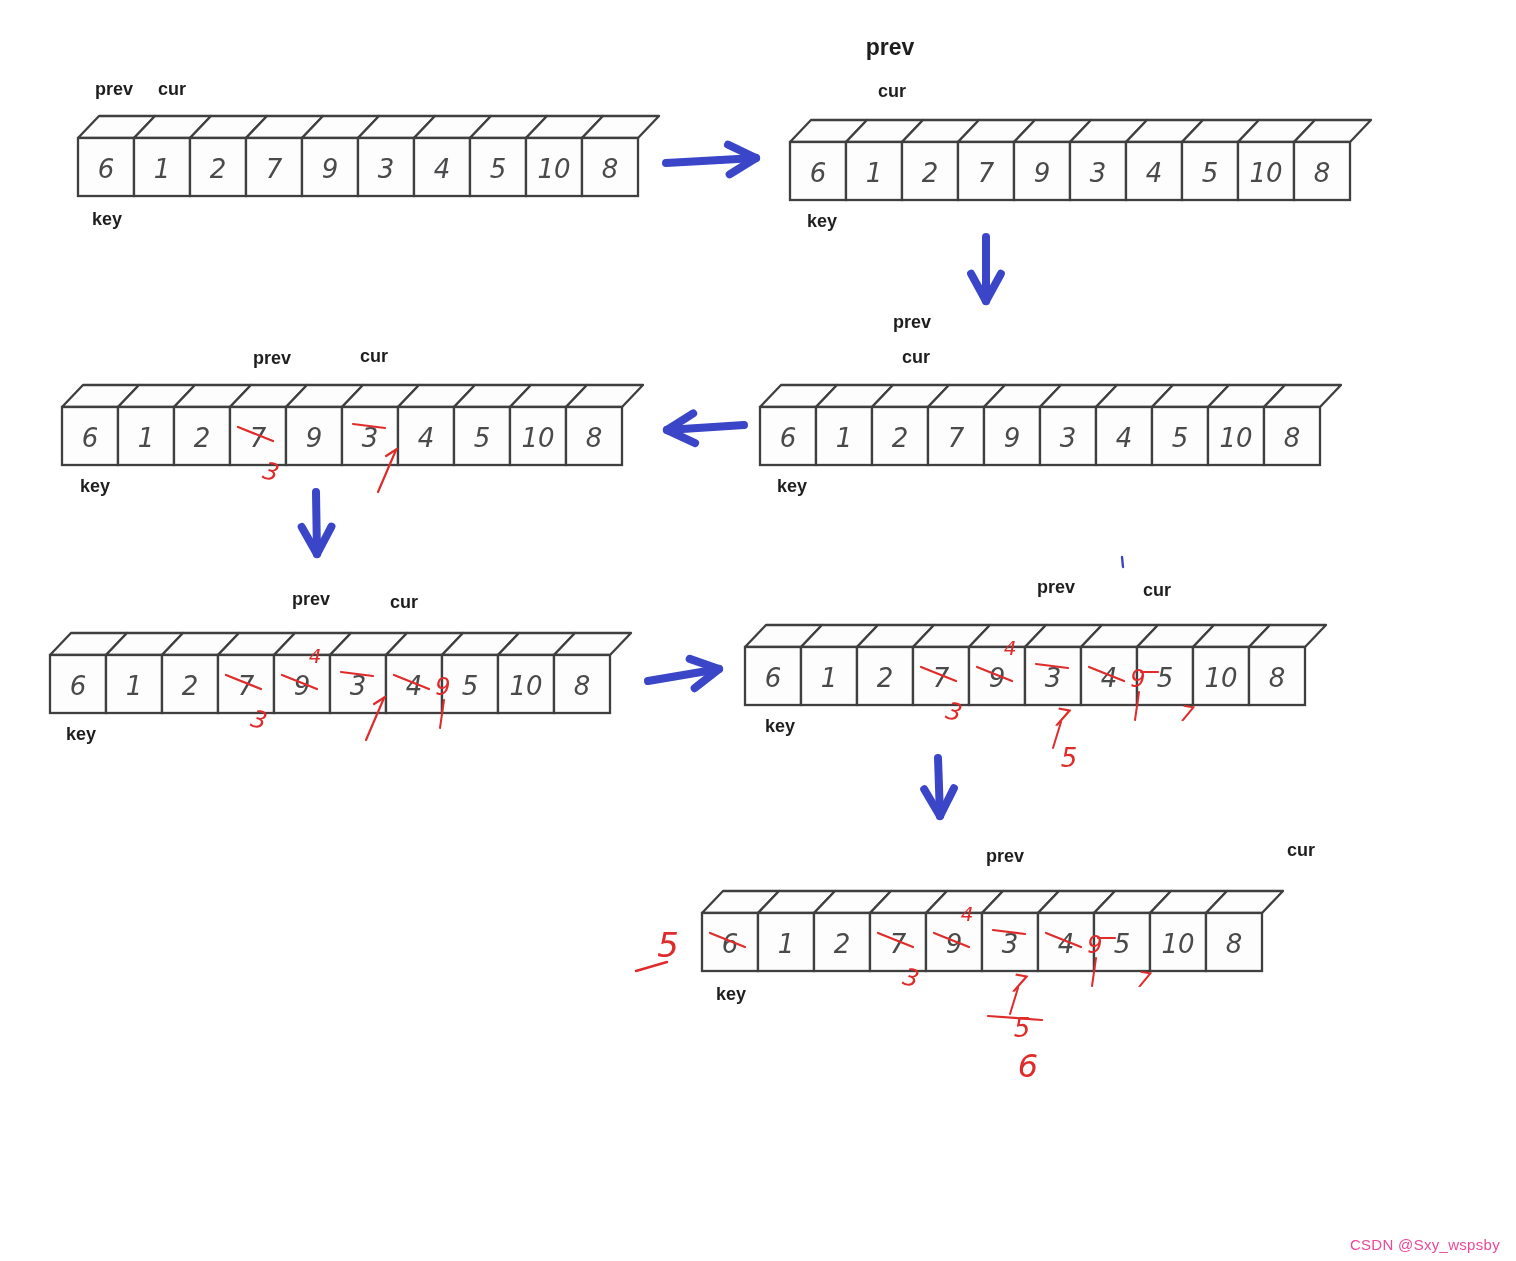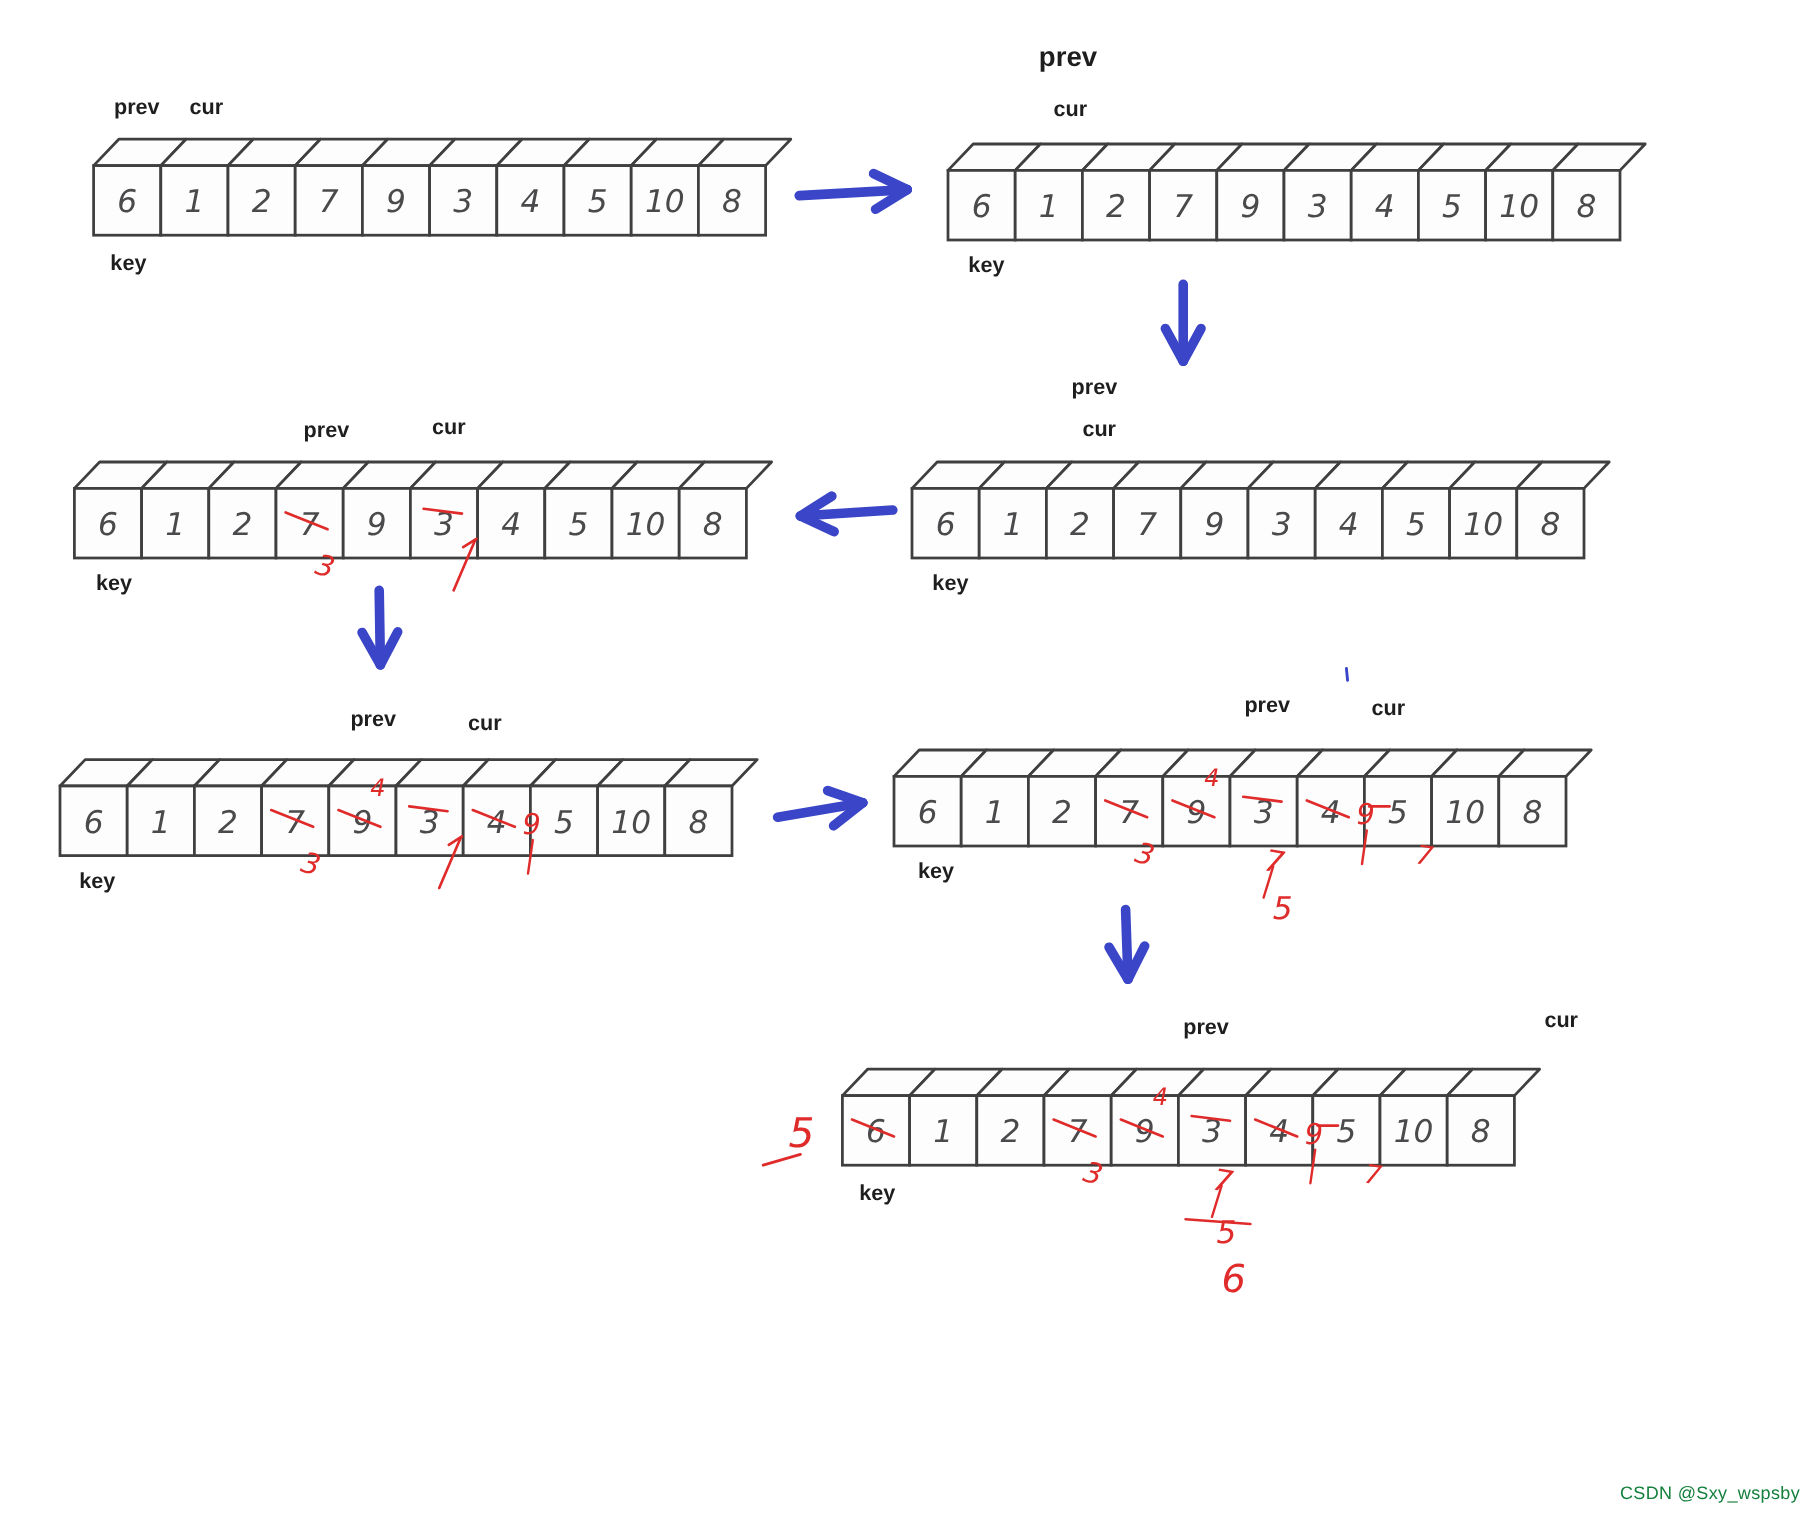--- a/index.html
+++ b/index.html
@@ -10,21 +10,21 @@
     background: #ffffff;
     overflow: hidden;
     font-family: "Liberation Sans", sans-serif;
   }
   #diagram { position: absolute; left: 0; top: 0; }
   .watermark {
     position: absolute;
     right: 16px;
     bottom: 8px;
     font-size: 15px;
-    color: #15803d;
+    color: #ec4899;
     letter-spacing: 0.3px;
     font-family: "Liberation Sans", sans-serif;
   }
 </style>
 </head>
 <body>
 
 <div class="canvas">
   <svg id="diagram" xmlns="http://www.w3.org/2000/svg" width="1516" height="1261" viewBox="0 0 1516 1261">
       <g>

